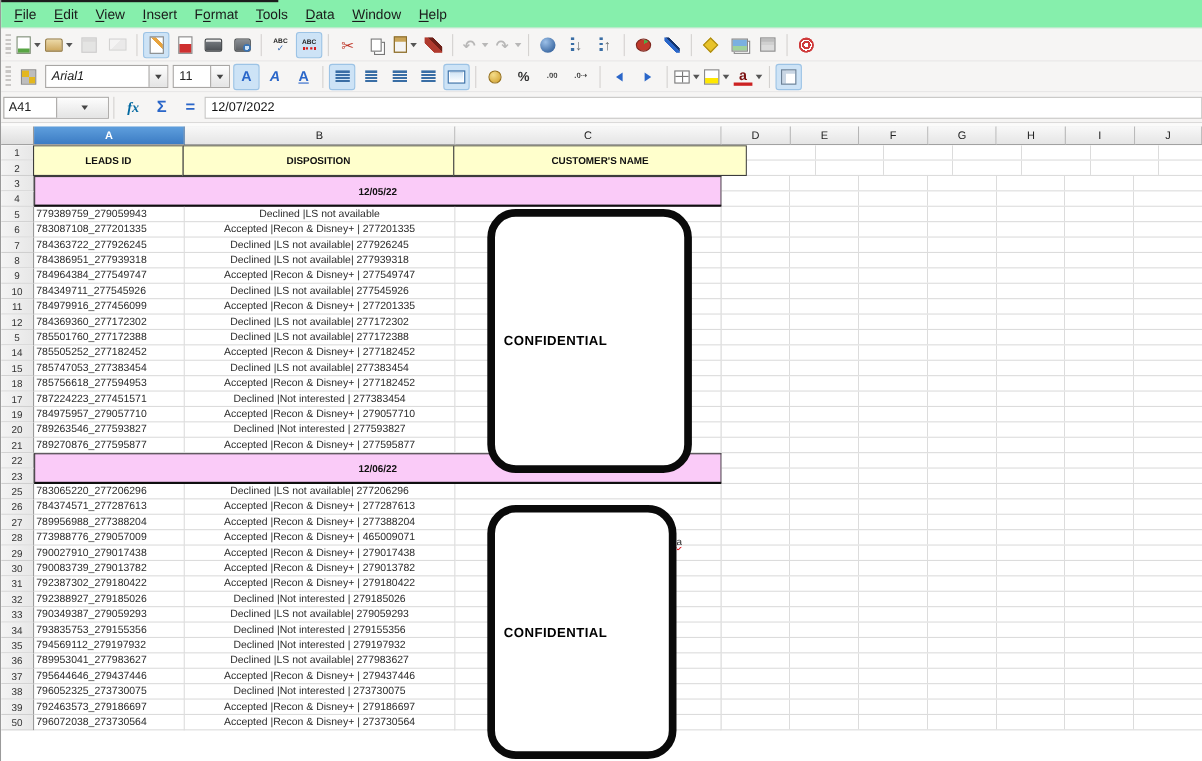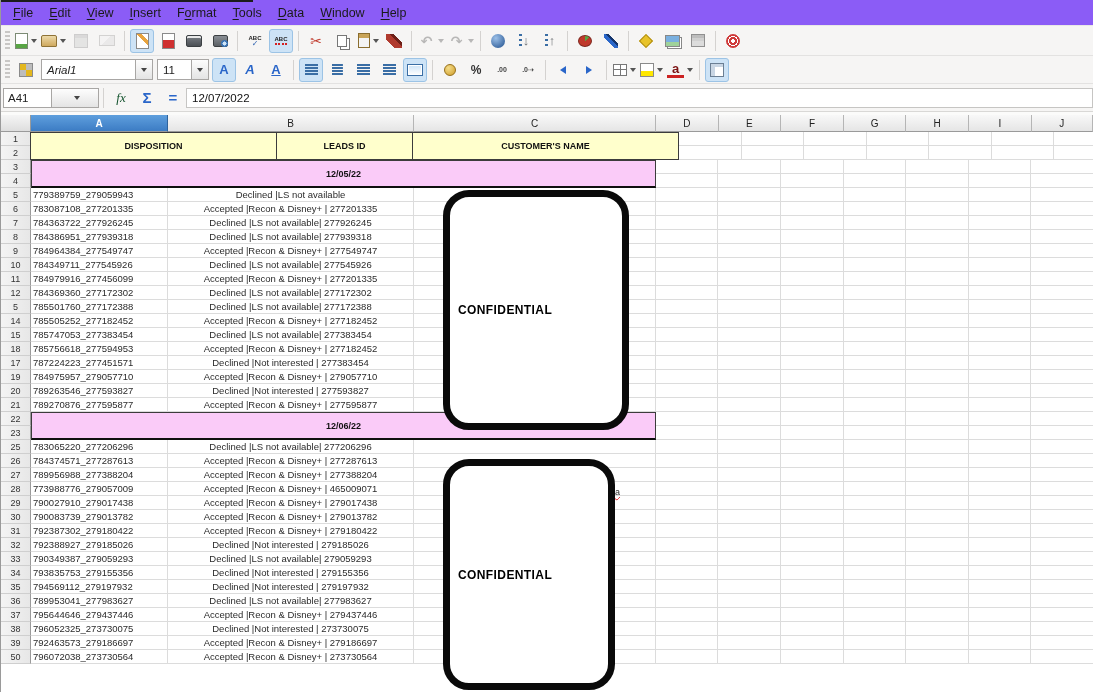--- a/index.html
+++ b/index.html
@@ -3,21 +3,21 @@
 <meta charset="utf-8">
 <style>
   html,body{margin:0;padding:0;background:#fff;}
   *{box-sizing:border-box;}
   #root{position:relative;width:1093px;height:692px;overflow:hidden;
         font-family:"Liberation Sans","DejaVu Sans",sans-serif;background:#fff;
         border-left:1px solid #9a9a9a;}
   
   .title-sliver{position:absolute;top:0;left:0;width:252px;height:2px;background:#1c1c1c;z-index:9;}
   
-  .menubar{height:26px;background:#8b5cf6;border-bottom:1px solid #e9e8e6;
+  .menubar{height:26px;background:#86efac;border-bottom:1px solid #e9e8e6;
            display:flex;align-items:center;padding-left:4px;font-size:12.5px;color:#1a1a1a;}
   .menu-item{padding:3px 8px;cursor:default;border-radius:2px;}
   .menu-item u{text-underline-offset:2px;}
   
   .toolbar{display:flex;align-items:center;background:#f6f5f4;border-bottom:1px solid #e3e2e1;padding-left:3px;}
   .tb1{height:30px;} .tb2{height:28px;}
   .grip{width:5px;height:20px;margin:0 3px 0 1px;
         background:repeating-linear-gradient(to bottom,#c9c7c5 0 2px,transparent 2px 4px);}
   .tb-sep{width:1px;height:20px;background:#d4d2d0;margin:0 4px;flex:none;}
   .tb-btn{display:inline-flex;align-items:center;justify-content:center;height:24px;min-width:24px;
@@ -93,21 +93,21 @@
   
   .fbar{height:28px;background:#f6f5f4;border-bottom:1px solid #d9d8d6;display:flex;align-items:center;padding-left:2px;}
   .namebox{width:96px;height:20px;border:1px solid #a8a6a4;background:#fff;display:flex;align-items:center;
            font-size:11.5px;color:#222;}
   .namebox span{flex:1;padding-left:4px;}
   .namebox .combo-btn{width:17px;height:100%;border-left:1px solid #a8a6a4;display:flex;align-items:center;
            justify-content:center;background:linear-gradient(#fdfdfd,#e4e4e4);}
   .namebox .combo-btn::after{content:"";width:0;height:0;border-left:3.5px solid transparent;
            border-right:3.5px solid transparent;border-top:4px solid #444;}
   .fb-btn{display:inline-flex;align-items:center;justify-content:center;width:24px;height:22px;margin:0 1px;}
-  .fx{color:#14532d;font-style:italic;font-weight:normal;font-size:13px;font-family:"Liberation Serif",serif;}
+  .fx{color:#0369a1;font-style:italic;font-weight:bold;font-size:13px;font-family:"Liberation Serif",serif;}
   .sigma{color:#2a66c9;font-weight:bold;font-size:15px;}
   .eq{color:#2a66c9;font-weight:bold;font-size:15px;}
   .fb-input{flex:1;height:20px;border:1px solid #c6c5c3;background:#fff;display:flex;align-items:center;
             padding-left:5px;font-size:11.5px;color:#111;margin-right:0;}
   .fb-gap{height:3px;background:#fbfbfa;}
   
   .colheads{height:17px;display:flex;background:#e9e9e9;}
   .corner{width:30px;height:100%;background:linear-gradient(#f5f5f5,#dedede);border-right:1px solid #9a9a9a;border-bottom:1px solid #9a9a9a;flex:none;}
   .col-h{height:100%;background:linear-gradient(#f8f8f8,#e5e5e5);border-right:1px solid #b5b5b5;border-bottom:1px solid #9a9a9a;
          display:flex;align-items:center;justify-content:center;font-size:10px;color:#222;flex:none;}
@@ -378,22 +378,22 @@
       <div class="col-h" style="width: auto; flex: 1 1 0%;">J</div>
     </div>
 
   <div class="sheet">
 
   <div class="srow thead-row">
         <div class="rh-stack">
           <div class="rh">1</div>
           <div class="rh">2</div>
         </div>
+        <div class="hcell h1">LEADS ID</div>
         <div class="hcell h2">DISPOSITION</div>
-        <div class="hcell h1">LEADS ID</div>
         <div class="hcell h3">CUSTOMER'S NAME</div>
         <div class="filler2">
           <div class="fhalf"></div>
           <div class="fhalf"></div>
         </div>
       </div>
       <div class="srow band-row">
         <div class="rh-stack">
           <div class="rh">3</div>
           <div class="rh">4</div>

